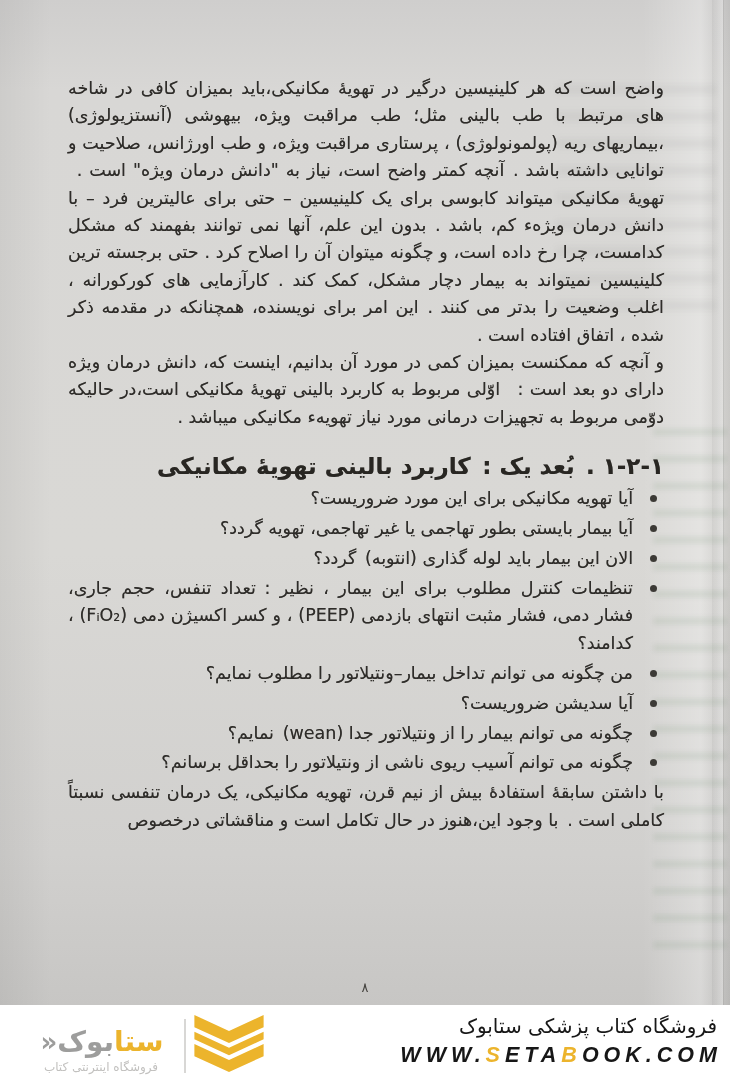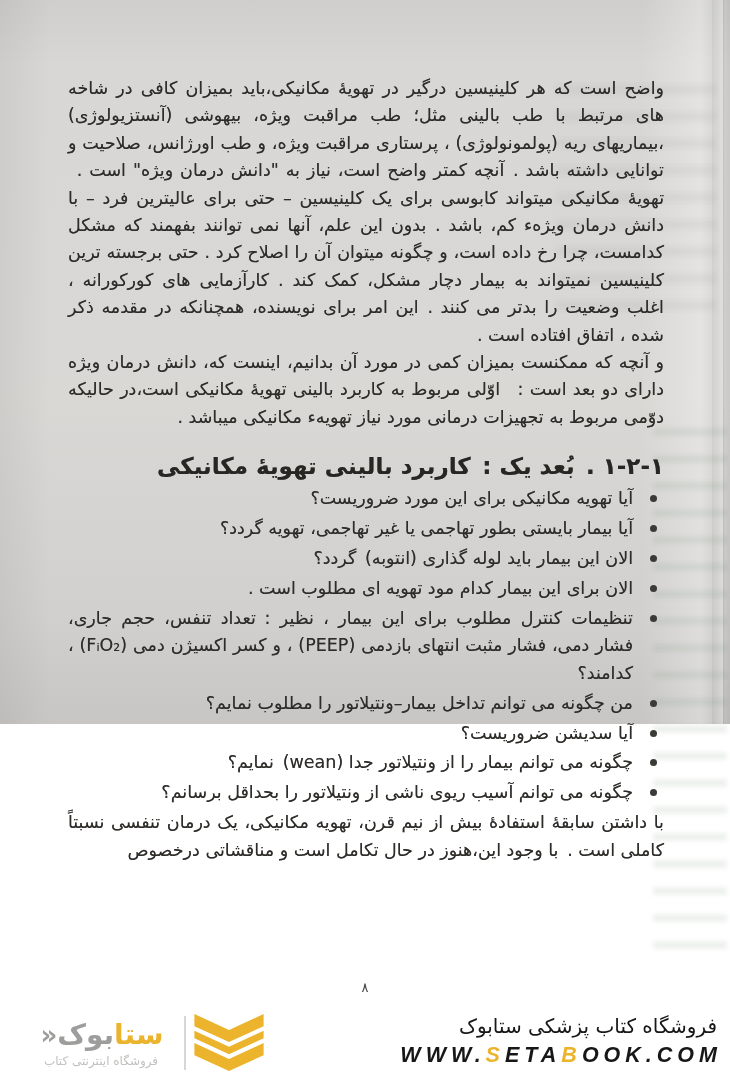--- a/index.html
+++ b/index.html
@@ -10,21 +10,21 @@
     --scan-bg:#D5D4D1;
     --scan-text:#2E2C29;
   }
   *{box-sizing:border-box;}
   html,body{margin:0;padding:0;background:#ffffff;}
   body{width:730px;height:1080px;overflow:hidden;font-family:"DejaVu Sans",sans-serif;}
   .screen{position:relative;width:730px;height:1080px;background:#fff;}
 
   
   .scan{
-    position:absolute;left:0;top:0;width:730px;height:724px;
+    position:absolute;left:0;top:0;width:730px;height:1005px;
     background:
       linear-gradient(90deg, rgba(0,0,0,0.05) 0%, rgba(0,0,0,0) 7%, rgba(0,0,0,0) 88%, rgba(255,255,255,0.30) 96%, rgba(0,0,0,0.07) 100%),
       linear-gradient(180deg, #cfcecd 0%, #d8d7d5 9%, #d9d8d5 55%, #d1d0ce 85%, #c7c6c4 100%);
     direction:rtl;
   }
   .page-edge{
     position:absolute;top:0;bottom:0;right:6px;width:12px;
     background:linear-gradient(90deg, rgba(0,0,0,0.05), rgba(255,255,255,0.45));
     border-right:1px solid rgba(0,0,0,0.03);
     opacity:.8;pointer-events:none;
@@ -73,21 +73,21 @@
     direction:rtl;font-weight:400;font-size:20px;line-height:30px;
     color:var(--footer-text);margin-left:14px;
   }
   .website{
     direction:ltr;font-family:"Liberation Sans",sans-serif;font-weight:700;
     font-size:21.5px;letter-spacing:5px;line-height:28px;color:var(--footer-text);
     margin-right:-5px;
     font-style:italic;
   }
   .seg-gold{color:var(--gold);}
-  .logo-group{position:absolute;left:26px;top:8px;display:flex;align-items:center;gap:8px;height:60px;}
+  .logo-group{position:absolute;left:26px;top:8px;display:flex;align-items:flex-end;gap:8px;height:60px;}
   .wordmark-col{text-align:center;min-width:150px;}
   .wordmark{direction:rtl;font-weight:700;font-size:28px;line-height:1.15;letter-spacing:0;}
   .wm-gold{color:var(--gold);}
   .wm-gray{color:var(--logo-gray);}
   .wm-guillemet{color:var(--logo-gray);font-size:26px;letter-spacing:-2px;padding-left:2px;}
   .tagline{direction:rtl;font-size:12px;line-height:12px;color:var(--tagline-gray);margin-top:3px;}
   .logo-divider{width:2px;height:54px;background:#d8d7d5;}
   .chevron{width:70px;height:58px;display:block;}
   .chevron path{fill:var(--gold);}
 </style>
@@ -113,24 +113,20 @@
           <span class="bullet-dot"></span>
           <span>آیا تهویه مکانیکی برای این مورد ضروریست؟</span>
         </div>
         <div class="bullet-item">
           <span class="bullet-dot"></span>
           <span>آیا بیمار بایستی بطور تهاجمی یا غیر تهاجمی، تهویه گردد؟</span>
         </div>
         <div class="bullet-item">
           <span class="bullet-dot"></span>
           <span>الان این بیمار باید لوله گذاری (انتوبه) گردد؟</span>
-        </div>
-        <div class="bullet-item">
-          <span class="bullet-dot"></span>
-          <span>الان برای این بیمار کدام مود تهویه ای مطلوب است .</span>
         </div>
         <div class="bullet-item">
           <span class="bullet-dot"></span>
           <span>تنظیمات کنترل مطلوب برای این بیمار ، نظیر : تعداد تنفس، حجم جاری، فشار دمی، فشار مثبت انتهای بازدمی (PEEP) ، و کسر اکسیژن دمی (FᵢO₂) ، کدامند؟</span>
         </div>
         <div class="bullet-item">
           <span class="bullet-dot"></span>
           <span>من چگونه می توانم تداخل بیمار–ونتیلاتور را مطلوب نمایم؟</span>
         </div>
         <div class="bullet-item">

